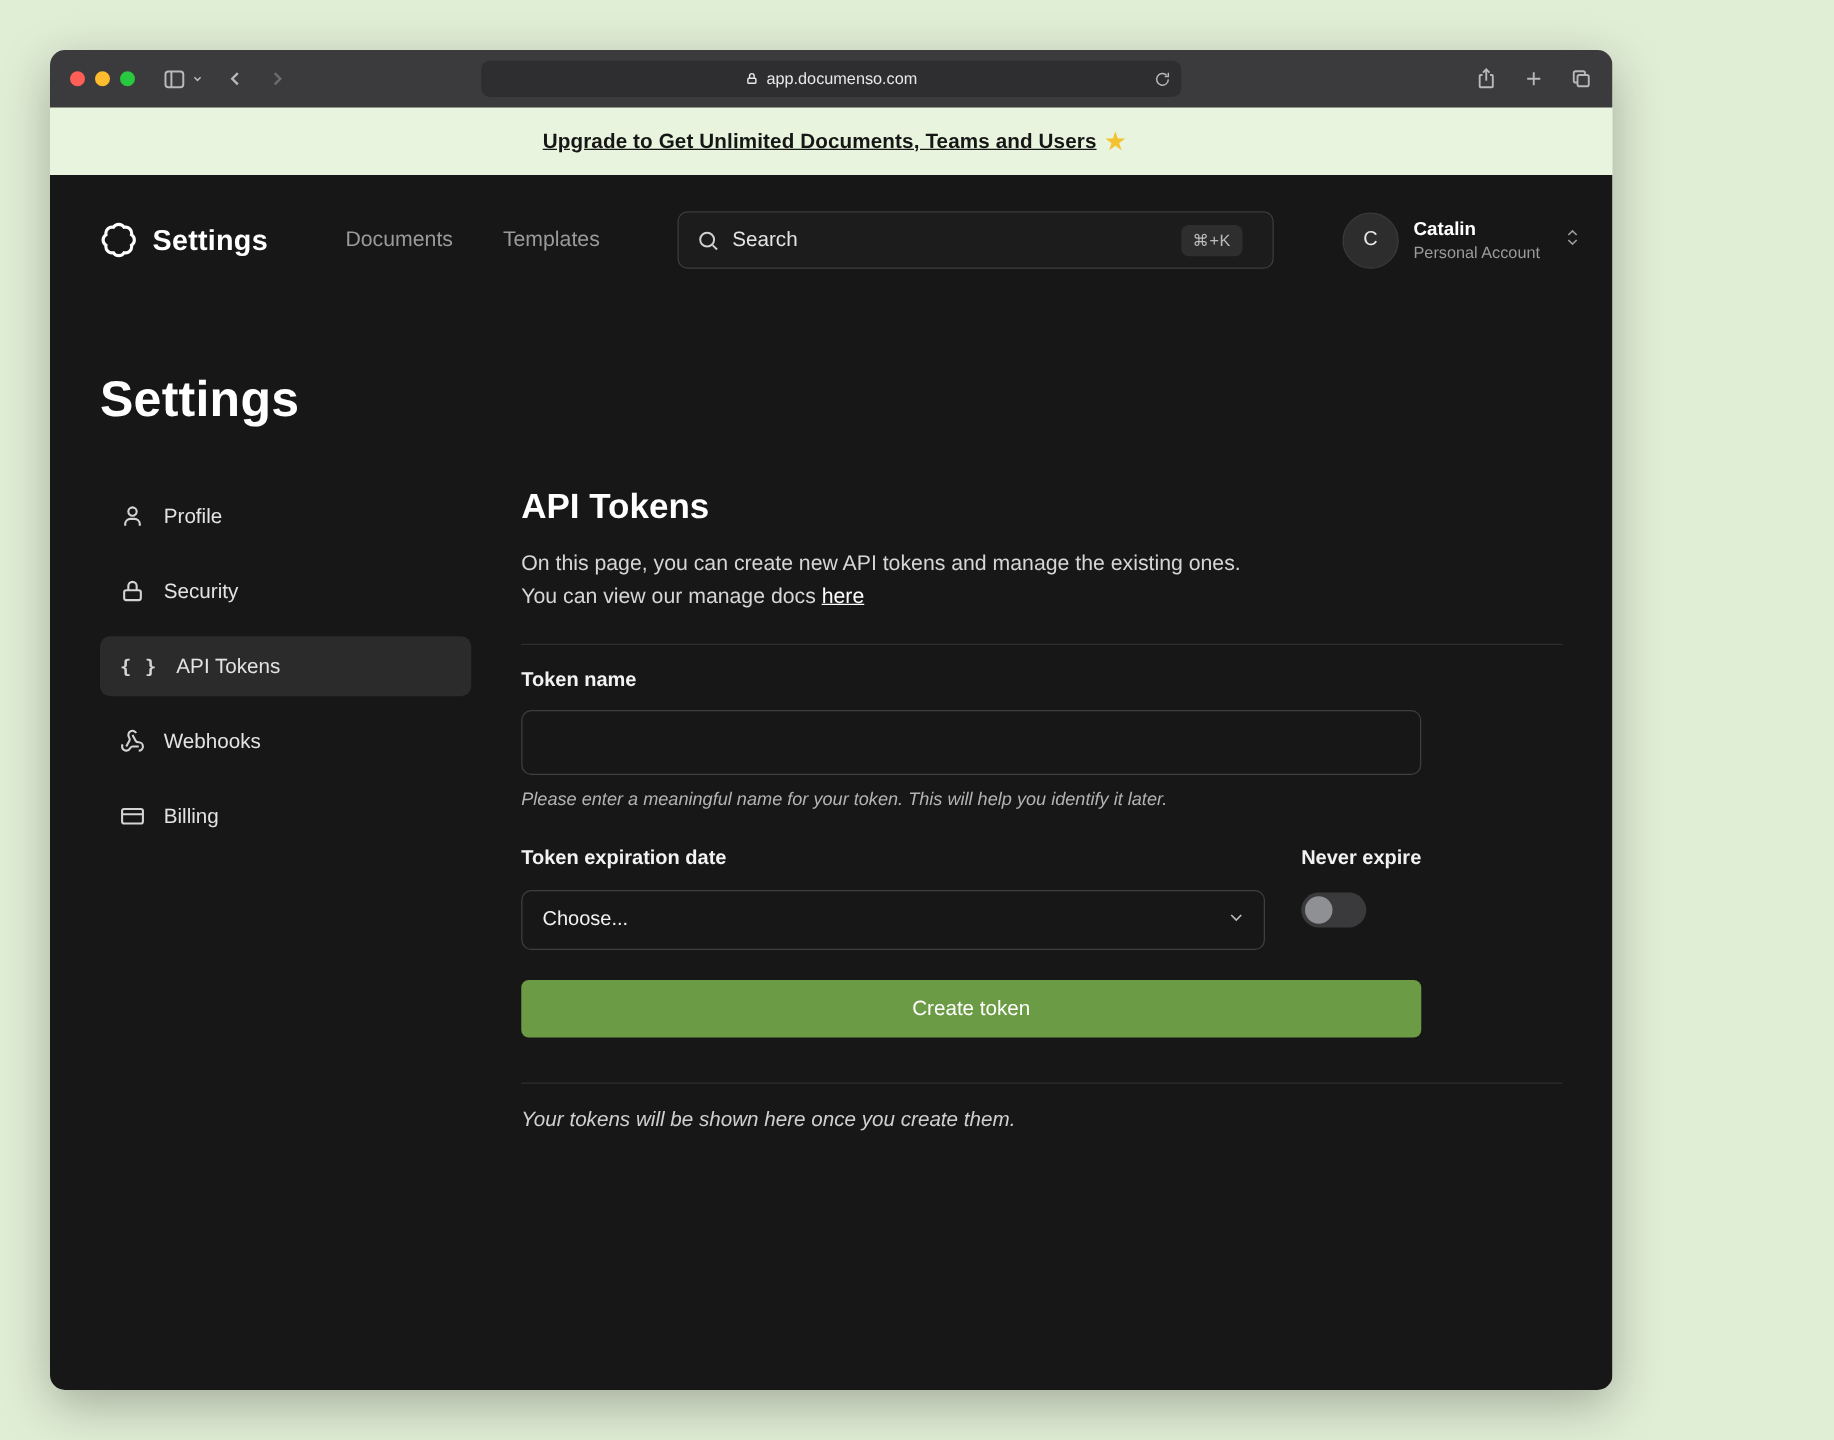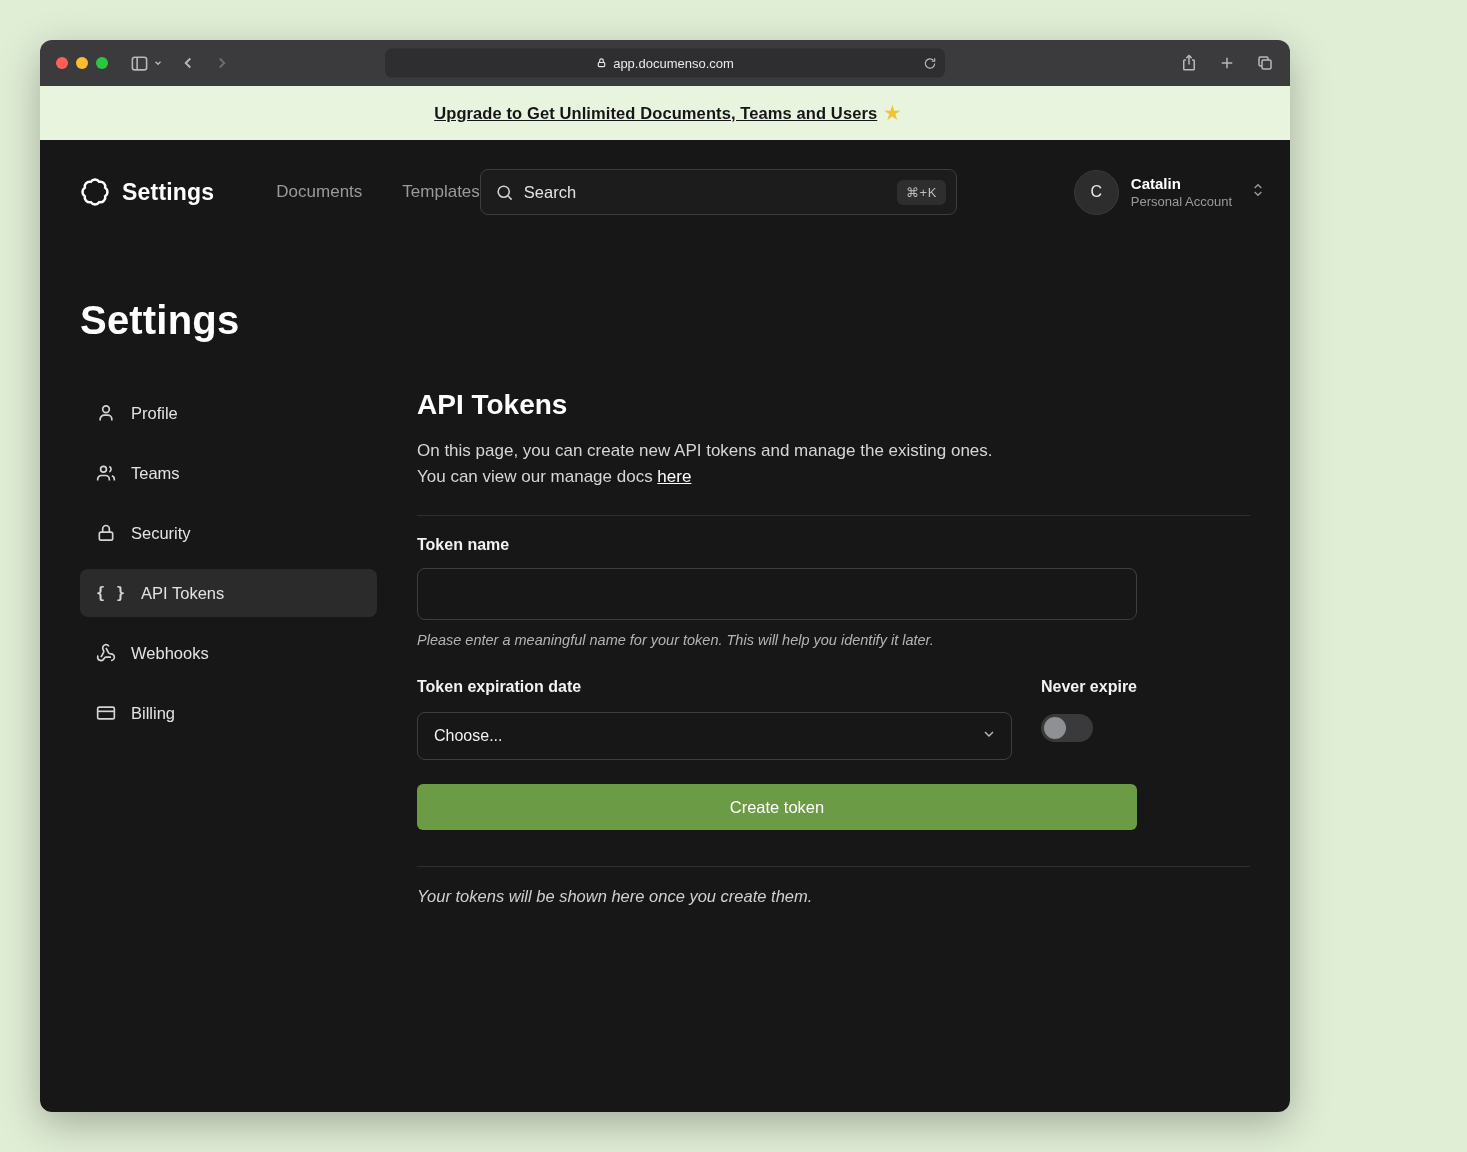--- a/index.html
+++ b/index.html
@@ -51,23 +51,23 @@
   .app { flex: 1; background: #171717; color: #fff; padding: 0 0 0 0; overflow: hidden; }
   .app-header {
     height: 104px; display: flex; align-items: center;
     padding: 0 24px 0 40px;
   }
   .brand { display: flex; align-items: center; gap: 12px; color: #fff; }
   .brand-name { font-size: 23px; font-weight: 700; letter-spacing: .2px; }
   .topnav { display: flex; gap: 40px; margin-left: 62px; }
   .topnav a { color: #9a9a9a; font-size: 17px; text-decoration: none; cursor: pointer; }
   .searchbox {
-    width: 477px; height: 46px;
+    margin-left: 62px; width: 477px; height: 46px;
     border: 1px solid #3d3d3d; border-radius: 8px; background: #1c1c1c;
-    display: flex; align-items: center; padding: 0 10px 0 14px; gap: 10px;
+    display: flex; align-items: center; padding: 0 24px 0 14px; gap: 10px;
     color: #e3e3e3; cursor: text;
   }
   .searchbox .search-label { font-size: 16.5px; font-weight: 500; flex: 1; }
   .kbd {
     background: #2e2e2e; border-radius: 6px; padding: 5px 9px;
     font-size: 13px; color: #bdbdbd; letter-spacing: .5px;
   }
   .account { margin-left: auto; display: flex; align-items: center; gap: 12px; cursor: pointer; }
   .avatar {
     width: 45px; height: 45px; border-radius: 50%; background: #2d2d2d;
@@ -247,29 +247,20 @@
 
       <div class="content">
 
         <nav class="side-nav">
           <div class="side-item">
             <svg width="20" height="20" viewBox="0 0 24 24" fill="none" stroke="currentColor" stroke-width="2">
                 <circle cx="12" cy="7.5" r="4"></circle>
                 <path d="M5 21v-1.5a5 5 0 0 1 5-5h4a5 5 0 0 1 5 5V21"></path>
               </svg>
             <span>Profile</span>
-          </div>
-          <div class="side-item">
-            <svg width="20" height="20" viewBox="0 0 24 24" fill="none" stroke="currentColor" stroke-width="2">
-                <circle cx="9" cy="7.5" r="3.5"></circle>
-                <path d="M2 21v-1.5a4.5 4.5 0 0 1 4.5-4.5h5A4.5 4.5 0 0 1 16 19.5V21"></path>
-                <path d="M16 4.3a3.5 3.5 0 0 1 0 6.4"></path>
-                <path d="M22 21v-1.5a4.5 4.5 0 0 0-3-4.24"></path>
-              </svg>
-            <span>Teams</span>
           </div>
           <div class="side-item">
             <svg width="20" height="20" viewBox="0 0 24 24" fill="none" stroke="currentColor" stroke-width="2">
                 <rect x="4" y="11" width="16" height="9.5" rx="2"></rect>
                 <path d="M8 11V7a4 4 0 0 1 8 0v4"></path>
               </svg>
             <span>Security</span>
           </div>
           <div class="side-item active">
             <span class="braces">{ }</span>

